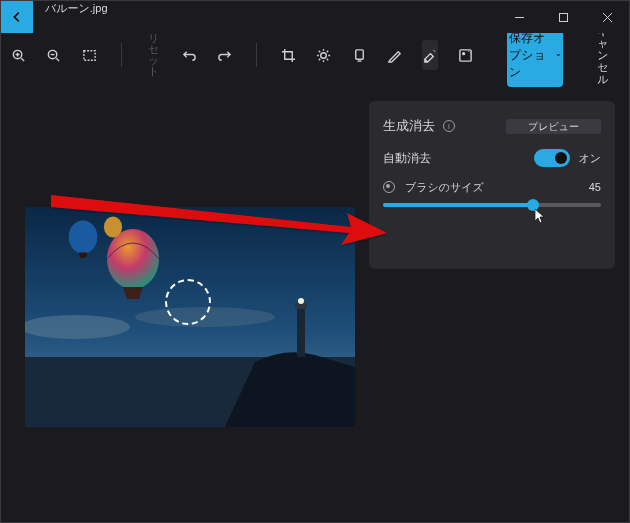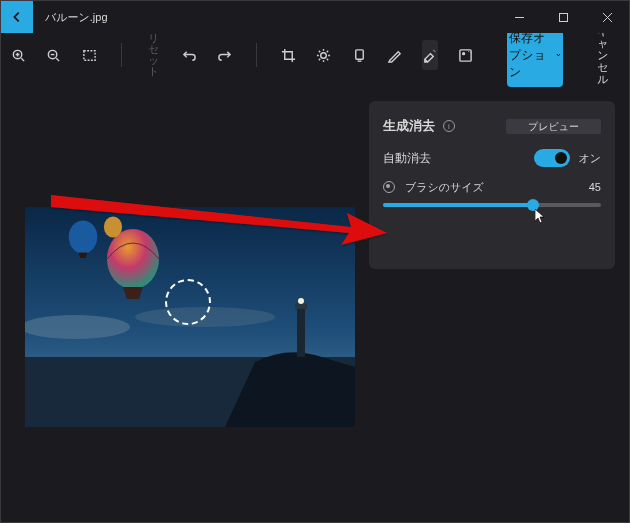--- a/index.html
+++ b/index.html
@@ -1,20 +1,20 @@
 <!DOCTYPE html>
 <html><head>
 <meta charset="utf-8">
 <style>
 *{box-sizing:border-box;margin:0;padding:0;font-family:"Segoe UI","Yu Gothic UI",sans-serif;-webkit-font-smoothing:antialiased}
 body{width:630px;height:523px;background:#0f0f12;overflow:hidden}
 .win{width:630px;height:523px;background:#1b1b1f;border:1px solid #3a3a3e;display:flex;flex-direction:column}
 
 
-.titlebar{height:32px;background:#1b1b1f;display:flex;align-items:center;position:relative}
+.titlebar{height:32px;background:#1b1b1f;display:flex;position:relative}
 .back{width:32px;height:32px;background:#29aae2;display:flex;align-items:center;justify-content:center;color:#111}
 .titletext{color:#d8d8d8;font-size:11px;margin-left:12px}
 .wc{margin-left:auto;display:flex}
 .wc div{width:44px;height:32px;display:flex;align-items:center;justify-content:center;color:#cfcfcf}
 .wc svg{display:block}
 
 
 .toolrow{height:44px;display:flex;align-items:center;padding:0 8px;gap:16px}
 .tb{width:30px;height:30px;display:flex;align-items:center;justify-content:center;color:#cfcfcf;border-radius:3px;margin:0 2px}
 .tb svg{width:15px;height:15px;stroke:#cfcfcf;fill:none;stroke-width:1.5}
@@ -27,21 +27,21 @@
 .cancel{color:#d8d8d8;font-size:11px;text-align:center;line-height:1.1;margin:0 8px 0 14px;width:40px}
 
 
 .body{flex:1;display:flex;position:relative}
 .canvaswrap{flex:1;position:relative}
 .canvas{position:absolute;left:24px;top:130px;width:330px;height:220px;border-radius:2px;overflow:hidden}
 
 
 .panel{width:246px;background:#2a2a2f;border-radius:6px;margin:24px 14px 0 0;padding:16px 14px;height:168px;color:#d8d8d8;font-size:12px}
 .panelrow{display:flex;align-items:center;margin-bottom:14px}
-.panel h3{font-weight:700;font-size:13px;margin-right:8px}
+.panel h3{font-weight:400;font-size:13px;margin-right:8px}
 .preview{background:#3a3a40;border-radius:2px;font-size:10px;padding:2px 22px;margin-left:auto;line-height:1.1}
 .info{width:12px;height:12px;border:1px solid #9a9a9e;border-radius:50%;font-size:8px;display:flex;align-items:center;justify-content:center;color:#9a9a9e}
 .toggle{width:36px;height:18px;background:#29aae2;border-radius:9px;position:relative;margin-left:auto;margin-right:8px}
 .toggle::after{content:"";position:absolute;width:12px;height:12px;background:#111;border-radius:50%;top:3px;right:3px}
 .onlabel{font-size:11px}
 .sliderrow{display:flex;align-items:flex-end;margin-top:8px}
 .brushicon{width:12px;height:12px;border:1.5px solid #a8a8ac;border-radius:50%;position:relative;margin-right:10px}
 .brushicon::after{content:"";position:absolute;width:4px;height:4px;background:#a8a8ac;border-radius:50%;top:2px;left:2px}
 .brushlabel{font-size:11px;line-height:1.1}
 .brushval{margin-left:auto;font-size:11px}

